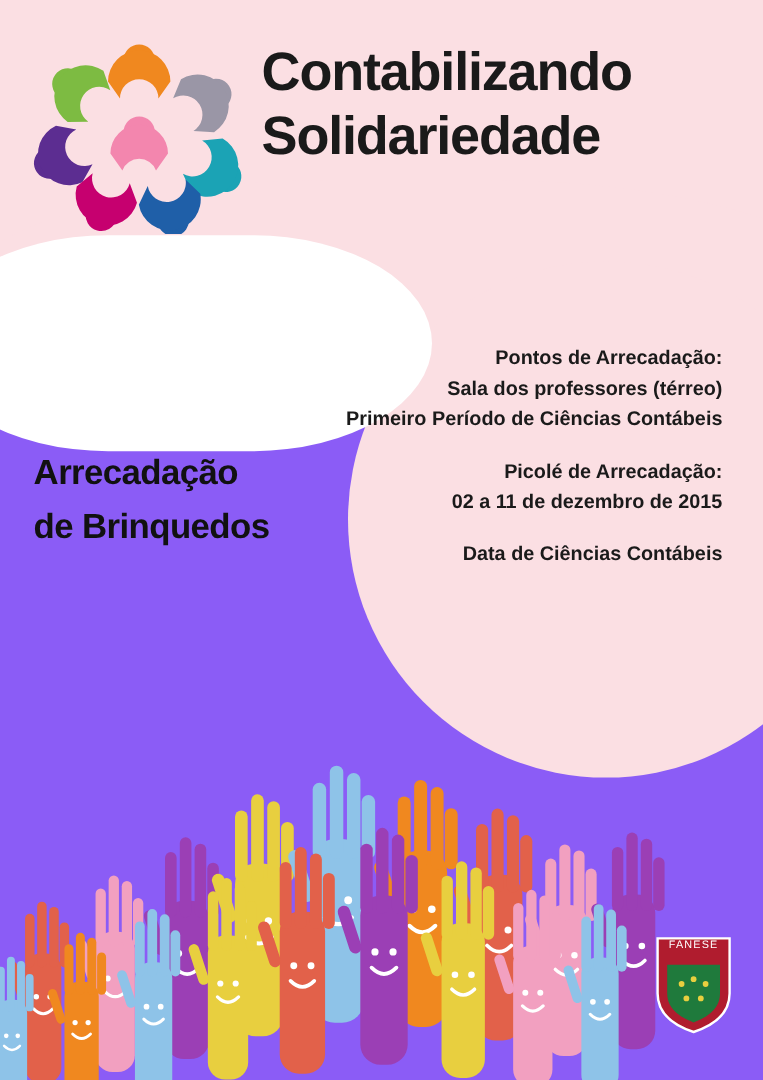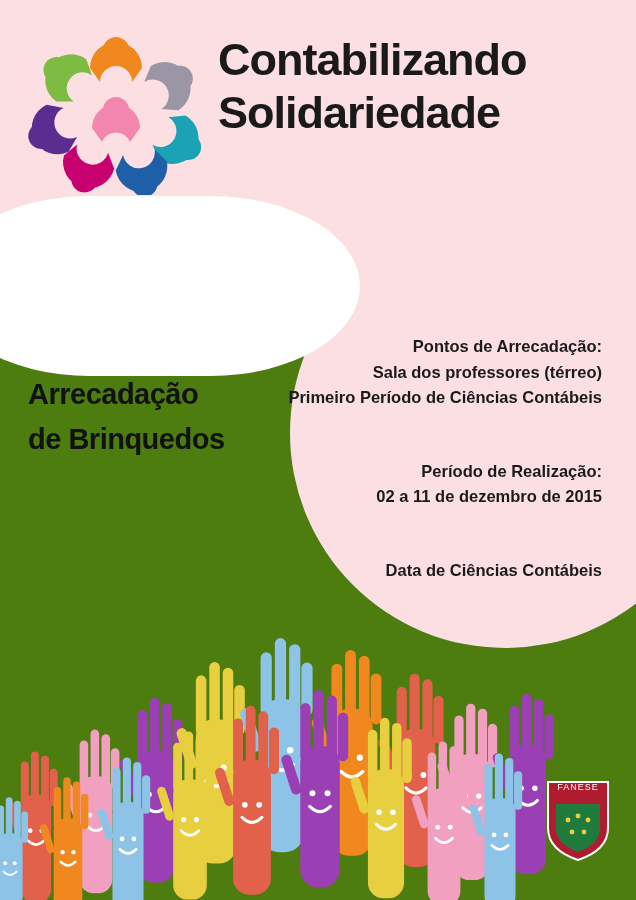--- a/index.html
+++ b/index.html
@@ -11,21 +11,21 @@
     height: 900px;
     font-family: "Liberation Sans", sans-serif;
     background: #ffffff;
     overflow: hidden;
   }
   .poster {
     position: relative;
     width: 636px;
     height: 900px;
     overflow: hidden;
-    background: #4d7c0f;
+    background: #8b5cf6;
   }
 
   
   .top-band {
     position: absolute;
     left: 0; top: 0;
     width: 636px;
     height: 220px;
     background: #fbdfe3;
     border-bottom-left-radius: 0;
@@ -106,21 +106,20 @@
   .info {
     position: absolute;
     right: 34px;
     top: 286px;
     width: 360px;
     text-align: right;
     color: #1a1a1a;
   }
   .info-group {
     margin-bottom: 18px;
-    margin-top: 48px;
   }
   .info-head {
     font-size: 16.5px;
     font-weight: bold;
     line-height: 1.55;
   }
   .info-body {
     font-size: 16.5px;
     font-weight: bold;
     line-height: 1.55;
@@ -229,21 +228,21 @@
 
   <div class="info">
 
     <div class="info-group">
       <div class="info-head">Pontos de Arrecadação:</div>
       <div class="info-body">Sala dos professores (térreo)</div>
       <div class="info-body">Primeiro Período de Ciências Contábeis</div>
     </div>
 
     <div class="info-group">
-      <div class="info-head">Período de Realização:</div>
+      <div class="info-head">Picolé de Arrecadação:</div>
       <div class="info-body">02 a 11 de dezembro de 2015</div>
     </div>
 
 
     <div class="info-group">
       <div class="info-body">Data de Ciências Contábeis</div>
     </div>
 
   </div>
 

